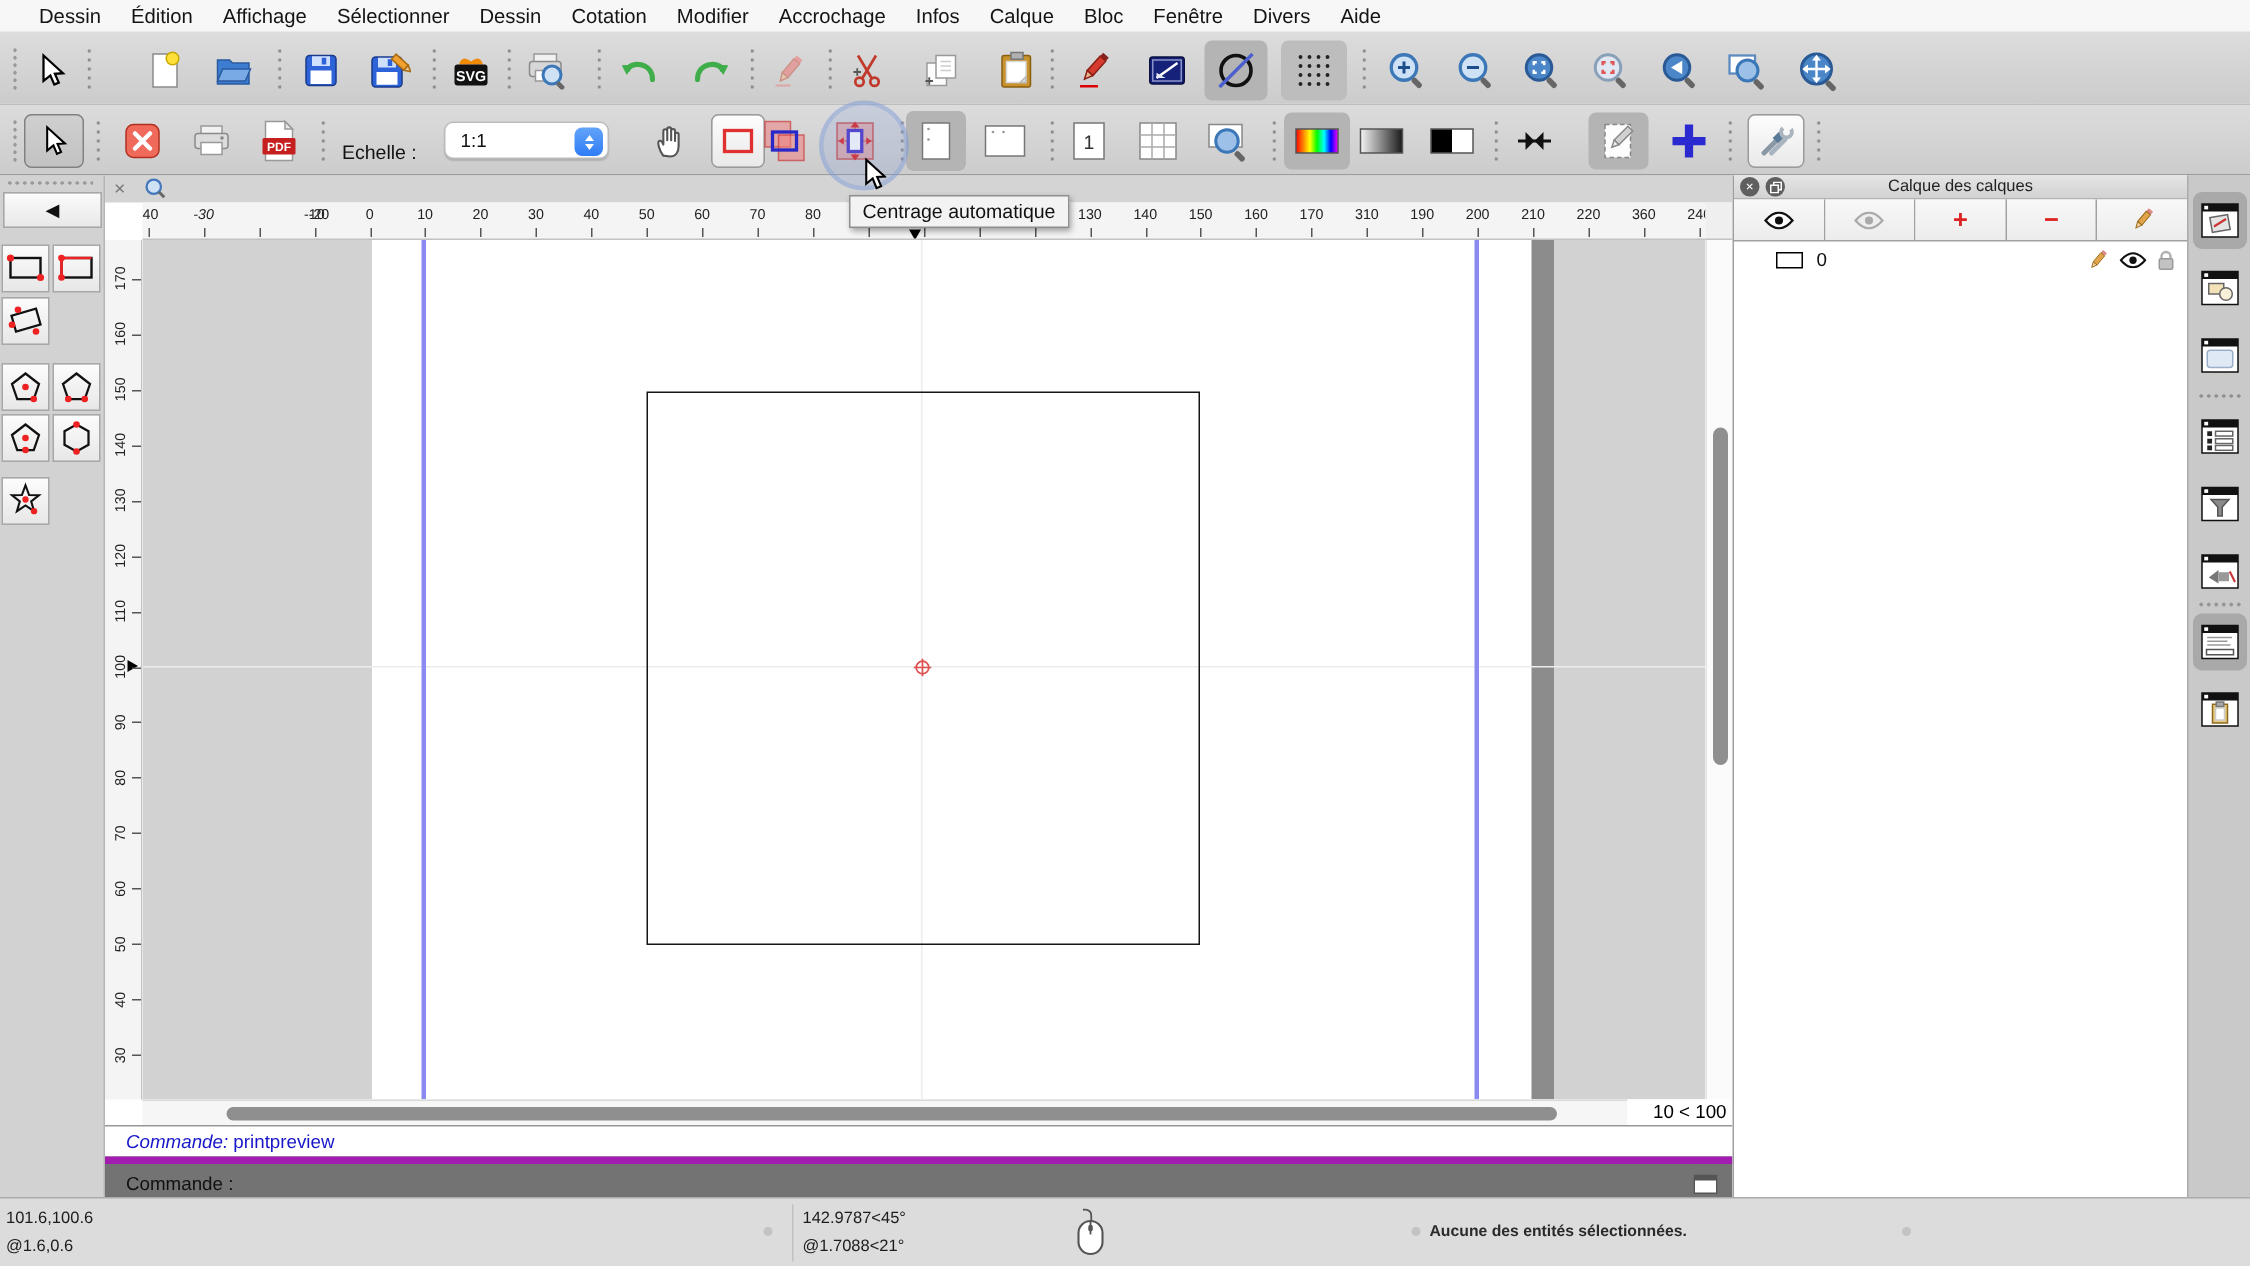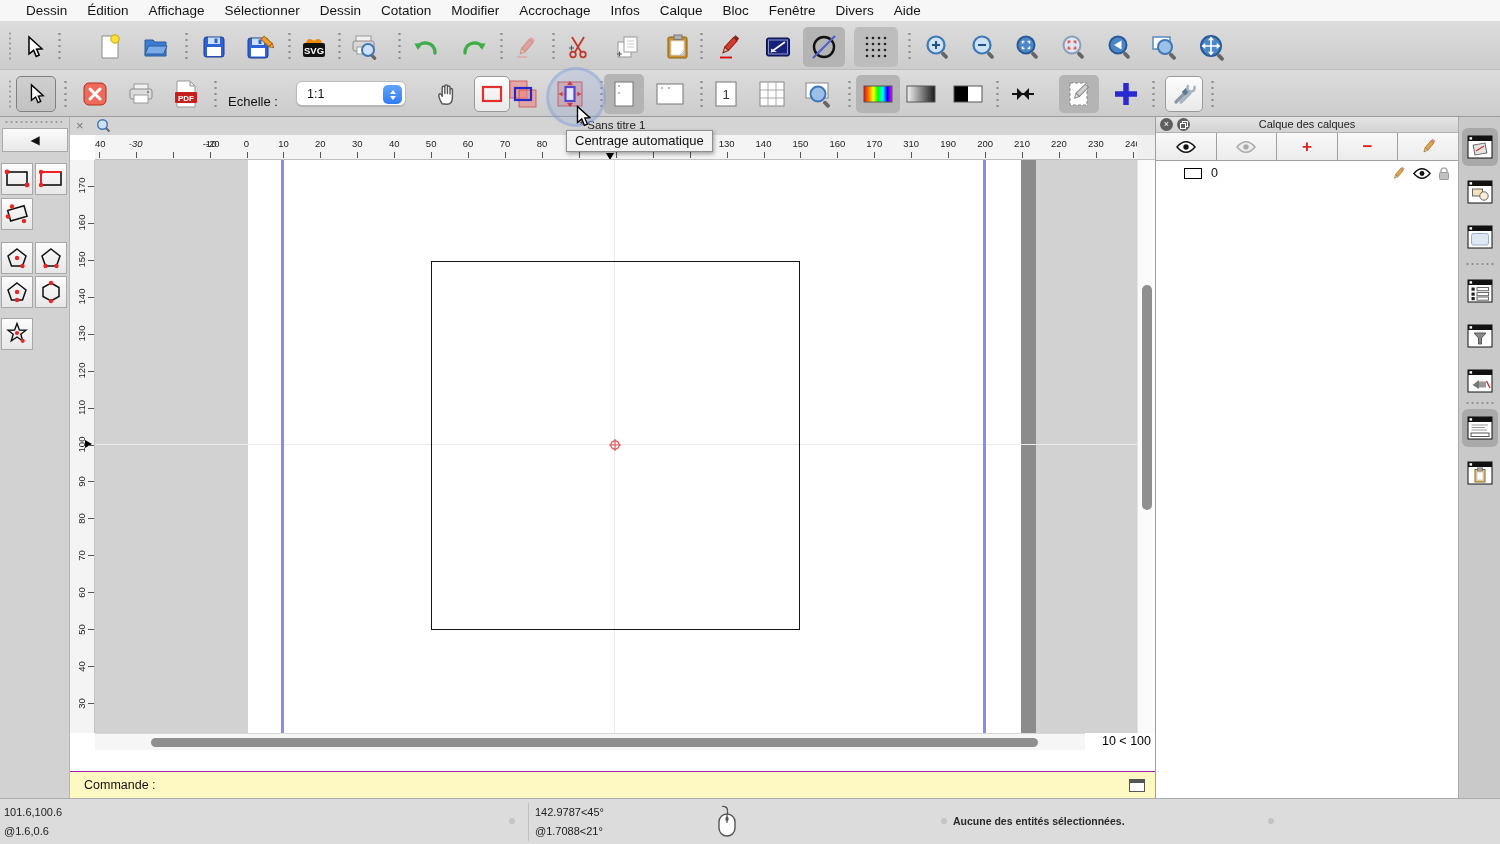--- a/index.html
+++ b/index.html
@@ -59,21 +59,21 @@
   #zeromark { position:absolute; left:514px; top:279px; }
 
   #vscroll { position:absolute; left:1137px; top:160px; width:18px; height:573px; background:#fbfbfb; border-left:1px solid #e3e3e3; }
   #vscroll .thumb { position:absolute; left:4px; width:10px; top:125px; height:225px; background:#8f8f8f; border-radius:5px; }
   #hscroll { position:absolute; left:95px; top:733px; width:990px; height:17px; background:#f6f6f6; border-top:1px solid #d8d8d8; }
   #hscroll .thumb { position:absolute; top:4px; left:56px; width:887px; height:9px; background:#8f8f8f; border-radius:4.5px; }
   #grid-status { position:absolute; left:1085px; top:733px; width:70px; height:17px; background:#fff; font-size:12.5px; color:#000; text-align:right; padding-right:4px; line-height:17px; }
 
   #cmd-history { position:absolute; left:70px; top:750px; width:1085px; height:21px; background:#fff; border-top:1px solid #979797; font-size:12.5px; line-height:20px; padding-left:14px; color:#1717c9; }
   #cmd-history .lab { font-style:italic; }
-  #cmd-input { position:absolute; left:70px; top:771px; width:1085px; height:27px; background:#fef9c3; border-top:1px solid #a21caf; font-size:12.5px; line-height:26px; padding-left:14px; color:#111; }
+  #cmd-input { position:absolute; left:70px; top:771px; width:1085px; height:27px; background:#737373; border-top:5px solid #a21caf; font-size:12.5px; line-height:26px; padding-left:14px; color:#111; }
   #cmd-input .winicon { position:absolute; right:10px; top:7px; }
 
   
   #layer-panel { position:absolute; left:1155px; top:117px; width:303px; height:681px; background:#fff; border-left:1px solid #9f9f9f; }
   #lp-title { position:absolute; left:0; top:0; width:100%; height:16px; background:linear-gradient(#e5e5e5,#d2d2d2); border-bottom:1px solid #b2b2b2; }
   #lp-title .t { position:absolute; left:0; right:0; top:1px; text-align:center; font-size:11px; color:#222; }
   .circ { position:absolute; top:1px; width:13px; height:13px; border-radius:50%; background:#5f5f5f; color:#fff; font-size:9px; line-height:13px; text-align:center; }
   #lp-toolbar { position:absolute; left:0; top:16px; width:100%; height:28px; display:flex; border-bottom:1px solid #a0a0a0; }
   #lp-toolbar .cell { flex:1; border-right:1px solid #a0a0a0; background:linear-gradient(#f8f8f8,#ececec); display:flex; align-items:center; justify-content:center; font-weight:bold; }
   #lp-toolbar .cell:last-child { border-right:none; }
@@ -664,21 +664,20 @@
   </div>
 
   <div id="tabbar">
     <span class="close">×</span>
     <span class="mag">
         <svg width="15" height="15" viewBox="0 0 15 15">
           <circle cx="6.5" cy="6.5" r="4.8" fill="#cfe2f5" stroke="#4477bb" stroke-width="1.5"></circle>
           <line x1="10" y1="10" x2="13.5" y2="13.5" stroke="#666" stroke-width="2"></line>
         </svg>
       </span>
-    <span class="title">* Sans titre 1</span>
   </div>
 
   <div id="hruler">
       <div id="hmarker"></div>
       <span class="rlabel" style="left: 3.78px;">-40</span>
       <i class="rtick" style="left: 3.78px;"></i>
       <span class="rlabel" style="left: 40.71px; font-style: italic;">-30</span>
       <i class="rtick" style="left: 40.71px;"></i>
       <span class="rlabel" style="left: 77.64px; margin-left: 40px;">-20</span>
       <i class="rtick" style="left: 77.64px;"></i>
@@ -723,21 +722,21 @@
       <span class="rlabel" style="left: 816.24px;">310</span>
       <i class="rtick" style="left: 816.24px;"></i>
       <span class="rlabel" style="left: 853.17px;">190</span>
       <i class="rtick" style="left: 853.17px;"></i>
       <span class="rlabel" style="left: 890.1px;">200</span>
       <i class="rtick" style="left: 890.1px;"></i>
       <span class="rlabel" style="left: 927.03px;">210</span>
       <i class="rtick" style="left: 927.03px;"></i>
       <span class="rlabel" style="left: 963.96px;">220</span>
       <i class="rtick" style="left: 963.96px;"></i>
-      <span class="rlabel" style="left: 1000.89px;">230</span>
+      <span class="rlabel" style="left: 1000.89px;">360</span>
       <i class="rtick" style="left: 1000.89px;"></i>
       <span class="rlabel" style="left: 1037.82px;">240</span>
       <i class="rtick" style="left: 1037.82px;"></i>
     </div>
   <div id="vruler">
       <div id="vmarker"></div>
       <span class="vlab" style="top: 20.14px;">170</span>
       <i class="vtick" style="top: 25.64px;"></i>
       <span class="vlab" style="top: 57.12px;">160</span>
       <i class="vtick" style="top: 62.62px;"></i>
@@ -788,20 +787,25 @@
   </div>
 
   <div id="vscroll">
       <div class="thumb"></div>
     </div>
   <div id="hscroll">
       <div class="thumb"></div>
     </div>
   <div id="grid-status">10 &lt; 100</div>
 
+  <div id="cmd-history">
+    <span class="lab">Commande:</span>
+    <span> </span>
+    <span>printpreview</span>
+  </div>
   <div id="cmd-input">
     <span>Commande :</span>
     <span class="winicon">
         <svg width="16" height="13" viewBox="0 0 16 13">
           <rect x=".5" y=".5" width="15" height="12" fill="#fff" stroke="#555"></rect>
           <rect x=".5" y=".5" width="15" height="3.5" fill="#555"></rect>
         </svg>
       </span>
   </div>
 

